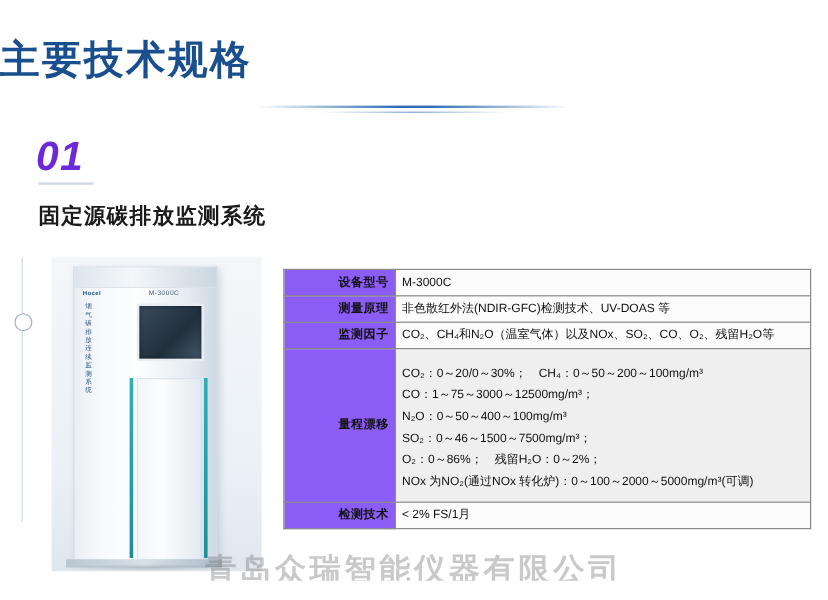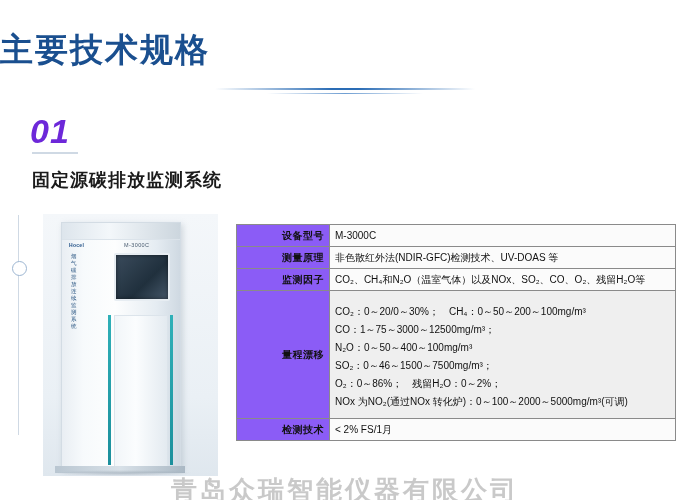--- a/index.html
+++ b/index.html
@@ -227,21 +227,21 @@
     width: 690px;
     text-align: center;
     font-size: 26px;
     font-weight: bold;
     color: rgba(120,120,120,0.40);
     letter-spacing: 3px;
     white-space: nowrap;
   }
   .wm-clip {
     position: absolute;
-    left: 0; bottom: 0;
+    left: 0; bottom: 16px;
     width: 560px; height: 26px;
     overflow: hidden;
   }
 </style>
 </head>
 <body>
 
 <div class="page-title">主要技术规格</div>
 <div class="title-rule">
   <div class="r1"></div>

